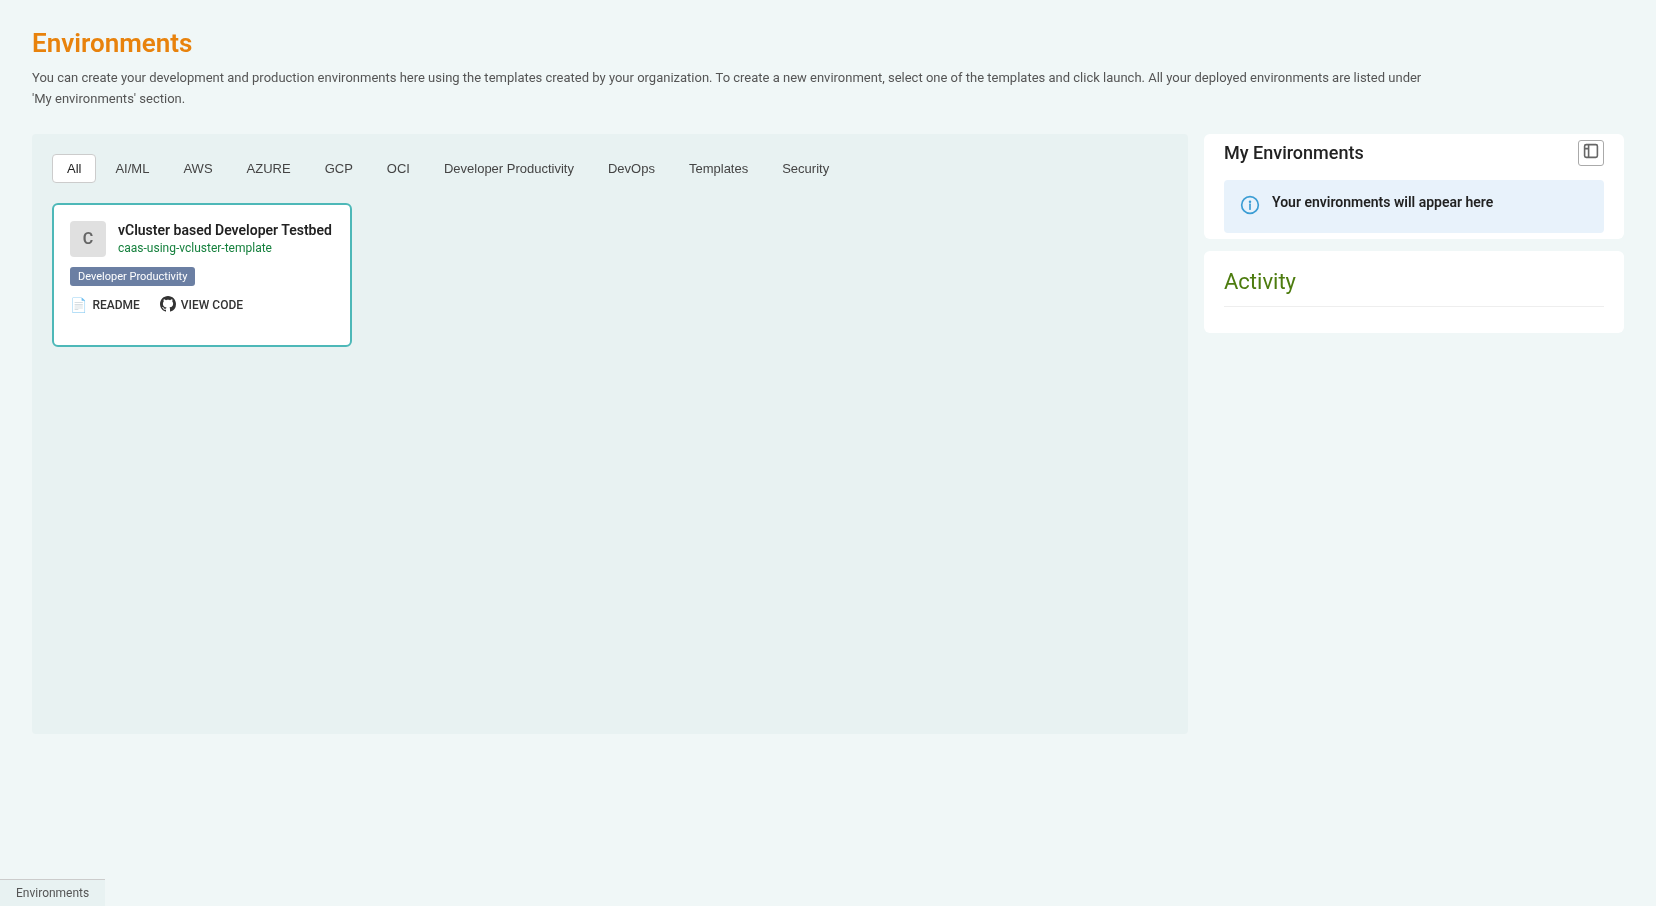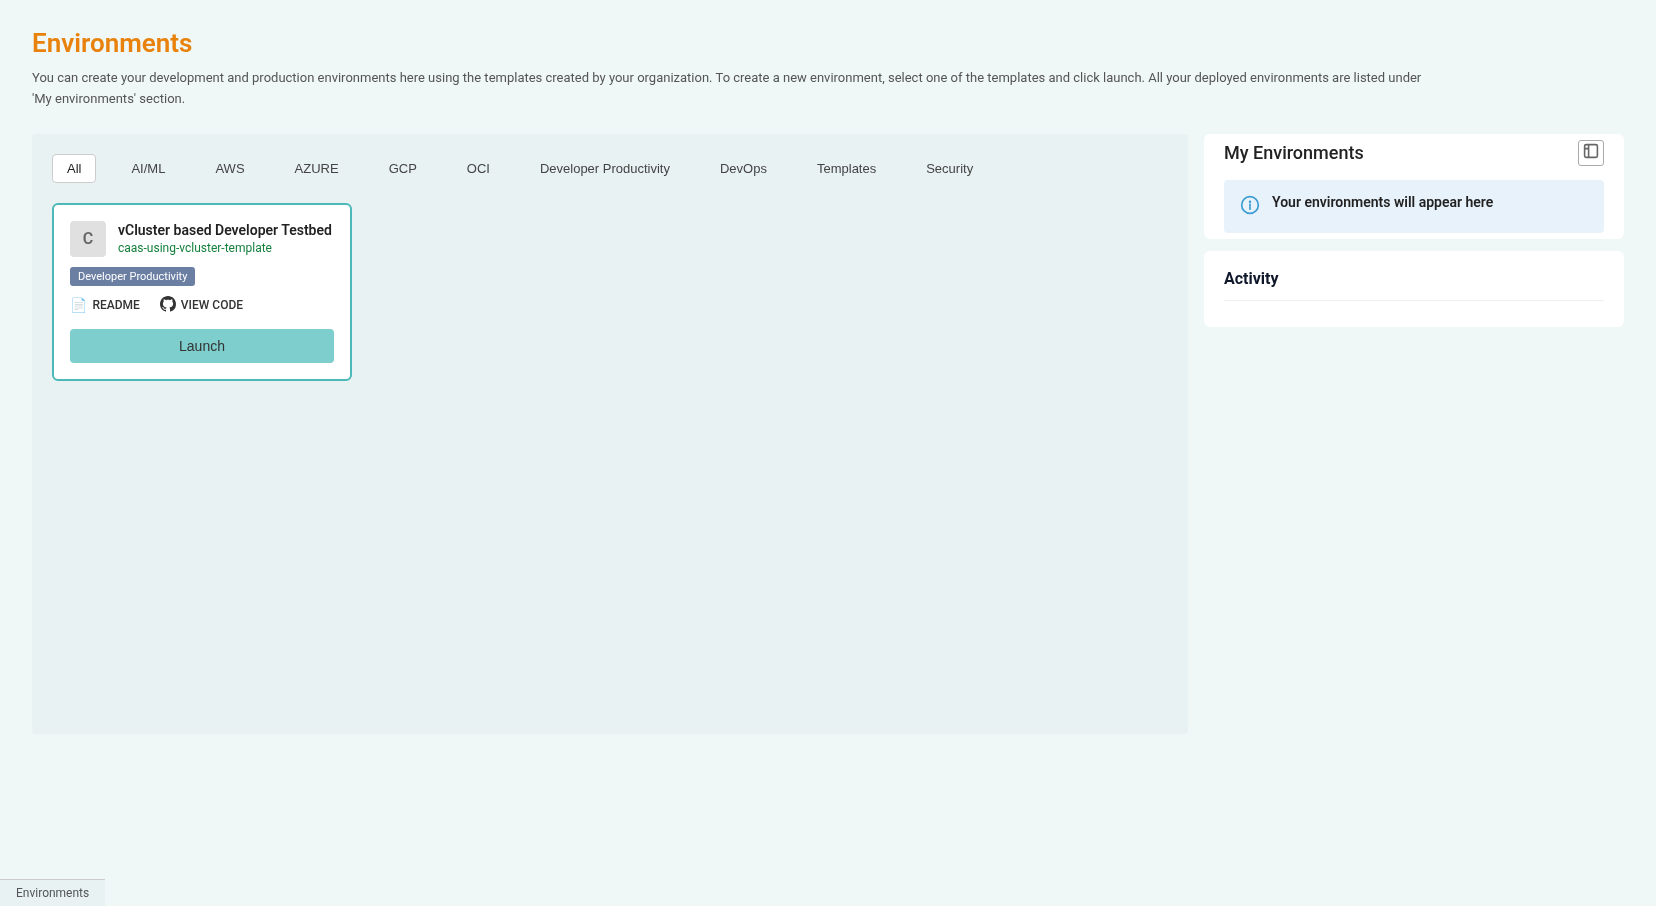--- a/index.html
+++ b/index.html
@@ -67,21 +67,21 @@
       border: none;
       outline: none;
       font-size: 14px;
       color: #999;
       width: 100%;
       background: transparent;
     }
     .filter-tabs {
       display: flex;
       align-items: center;
-      gap: 20px;
+      gap: 4px;
       margin-bottom: 20px;
       flex-wrap: wrap;
     }
     .filter-tab {
       padding: 6px 14px;
       border-radius: 4px;
       cursor: pointer;
       font-size: 13px;
       color: #444;
       background: transparent;
@@ -232,23 +232,23 @@
       font-size: 13px;
       color: #555;
       line-height: 1.5;
     }
     .activity-panel {
       background: #fff;
       border-radius: 6px;
       padding: 18px 20px;
     }
     .activity-title {
-      font-size: 16px;
-      font-weight: 700;
-      color: #0f172a;
+      font-size: 22px;
+      font-weight: 400;
+      color: #4d7c0f;
       margin-bottom: 8px;
       padding-bottom: 12px;
       border-bottom: 1px solid #eee;
     }
     .bottom-bar {
       position: fixed;
       bottom: 0;
       left: 0;
       background: #e8f2f2;
       padding: 6px 16px;
@@ -297,21 +297,20 @@
           </div>
           <div class="card-link">
             <span class="card-link-icon">
               <svg width="16" height="16" viewBox="0 0 24 24" fill="currentColor">
                 <path d="M12 0C5.37 0 0 5.37 0 12c0 5.31 3.435 9.795 8.205 11.385.6.105.825-.255.825-.57 0-.285-.015-1.23-.015-2.235-3.015.555-3.795-.735-4.035-1.41-.135-.345-.72-1.41-1.23-1.695-.42-.225-1.02-.78-.015-.795.945-.015 1.62.87 1.845 1.23 1.08 1.815 2.805 1.305 3.495.99.105-.78.42-1.305.765-1.605-2.67-.3-5.46-1.335-5.46-5.925 0-1.305.465-2.385 1.23-3.225-.12-.3-.54-1.53.12-3.18 0 0 1.005-.315 3.3 1.23.96-.27 1.98-.405 3-.405s2.04.135 3 .405c2.295-1.56 3.3-1.23 3.3-1.23.66 1.65.24 2.88.12 3.18.765.84 1.23 1.905 1.23 3.225 0 4.605-2.805 5.625-5.475 5.925.435.375.81 1.095.81 2.22 0 1.605-.015 2.895-.015 3.3 0 .315.225.69.825.57A12.02 12.02 0 0 0 24 12c0-6.63-5.37-12-12-12z"></path>
               </svg>
             </span>
             <span>VIEW CODE</span>
           </div>
         </div>
-        <button class="launch-button">Launch</button>
       </div>
     </div>
 
     <div class="right-panel">
 
       <div class="my-environments-panel">
         <div class="my-env-header">
           <span class="my-env-title">My Environments</span>
           <span class="expand-icon">
             <svg width="16" height="16" viewBox="0 0 20 20" fill="none" stroke="#666" stroke-width="2">

